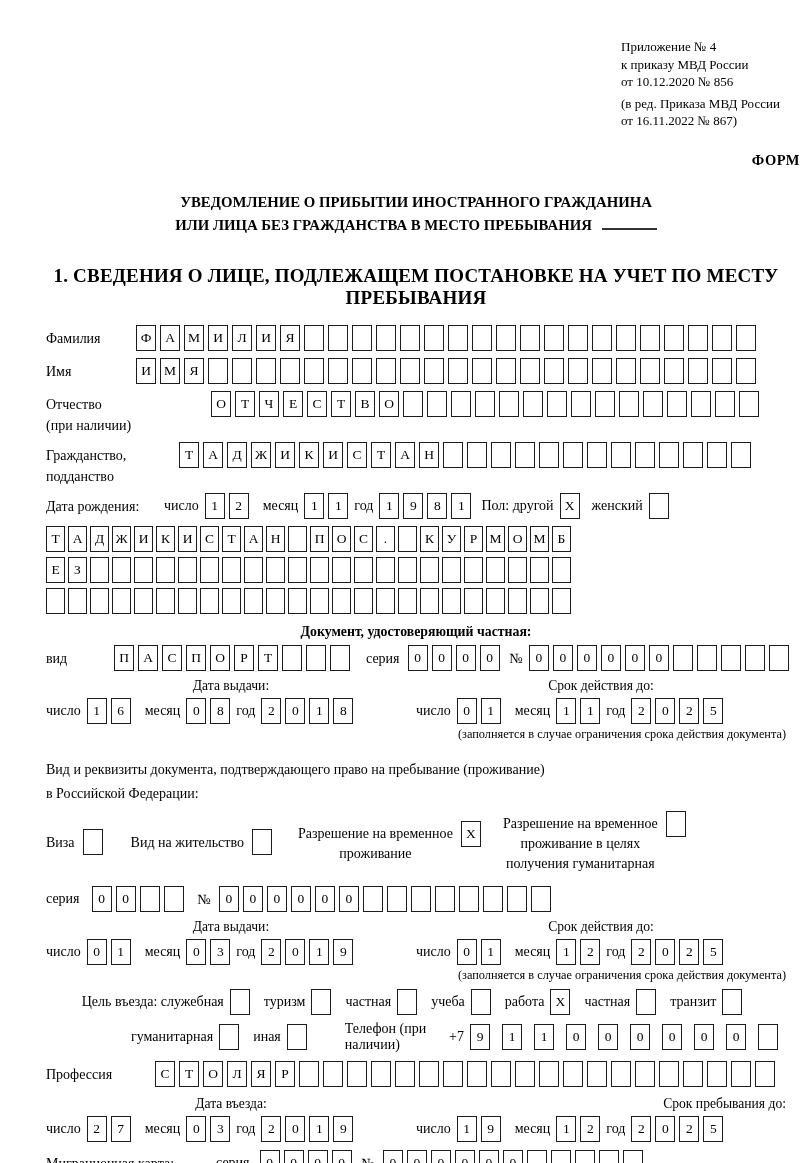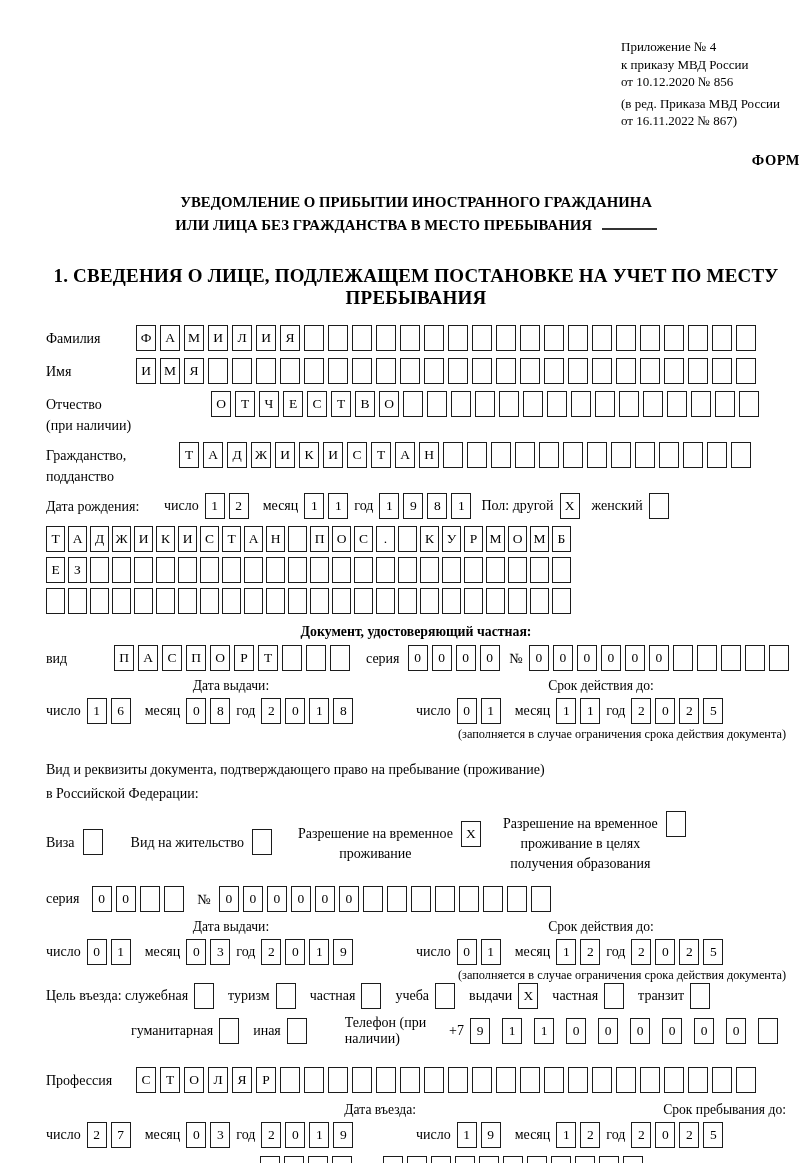--- a/index.html
+++ b/index.html
@@ -423,21 +423,21 @@
         <div>проживание</div>
       </div>
       <div class="cells">
           <span class="cell">X</span>
         </div>
     </div>
     <div class="chkgrp" style="margin-left:22px;">
       <div class="chklbl">
         <div>Разрешение на временное</div>
         <div>проживание в целях</div>
-        <div>получения образования</div>
+        <div>получения гуманитарная</div>
       </div>
       <div class="cells">
           <span class="cell"></span>
         </div>
     </div>
   </div>
 
   <div class="row" style="align-items:center;margin-top:12px;">
     <span style="margin-right:12px;">серия</span>
     <div class="cells">
@@ -506,38 +506,38 @@
             <span class="cell">2</span>
             <span class="cell">0</span>
             <span class="cell">2</span>
             <span class="cell">5</span>
           </div>
       </div>
     </div>
     <div class="note">(заполняется в случае ограничения срока действия документа)</div>
   </div>
 
-  <div class="purpose" style="margin-top:0;">
+  <div class="purpose" style="margin-top:6px;justify-content:center;">
     <span>Цель въезда: служебная</span>
     <div class="cells">
         <span class="cell"></span>
       </div>
     <span>туризм</span>
     <div class="cells">
         <span class="cell"></span>
       </div>
     <span>частная</span>
     <div class="cells">
         <span class="cell"></span>
       </div>
     <span>учеба</span>
     <div class="cells">
         <span class="cell"></span>
       </div>
-    <span>выдачи</span>
+    <span>работа</span>
     <div class="cells">
         <span class="cell">X</span>
       </div>
     <span>частная</span>
     <div class="cells">
         <span class="cell"></span>
       </div>
     <span>транзит</span>
     <div class="cells">
         <span class="cell"></span>
@@ -561,21 +561,21 @@
         <span class="cell">0</span>
         <span class="cell">0</span>
         <span class="cell">0</span>
         <span class="cell">0</span>
         <span class="cell">0</span>
         <span class="cell">0</span>
         <span class="cell"></span>
       </div>
   </div>
 
-  <div class="row" style="margin-top:20px;">
+  <div class="row" style="margin-top:8px;gap:19px;">
     <div class="lbl w90">Профессия</div>
     <div class="cells">
         <span class="cell">С</span>
         <span class="cell">Т</span>
         <span class="cell">О</span>
         <span class="cell">Л</span>
         <span class="cell">Я</span>
         <span class="cell">Р</span>
         <span class="cell"></span>
         <span class="cell"></span>
@@ -595,21 +595,21 @@
         <span class="cell"></span>
         <span class="cell"></span>
         <span class="cell"></span>
         <span class="cell"></span>
         <span class="cell"></span>
       </div>
   </div>
 
   <div style="margin-top:8px;">
     <div style="display:flex;">
-      <div class="dghead" style="width:370px;text-align:right;font-family:Liberation Serif, serif;">Дата въезда:</div>
+      <div class="dghead" style="width:370px;text-align:center;font-family:Liberation Serif, serif;">Дата въезда:</div>
       <div class="dghead" style="flex:1;text-align:right;">Срок пребывания до:</div>
     </div>
     <div class="dgrow">
       <div class="dghalf" style="width:370px;">
         <span class="dglabel">число</span>
         <div class="dg">
             <span class="cell">2</span>
             <span class="cell">7</span>
           </div>
         <span class="dglabel" style="margin-left:8px;">месяц</span>

